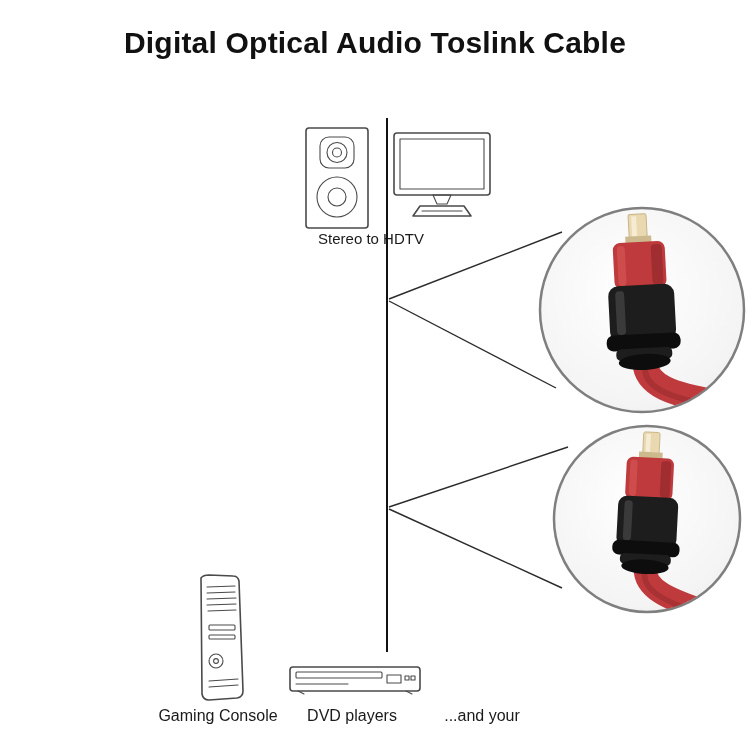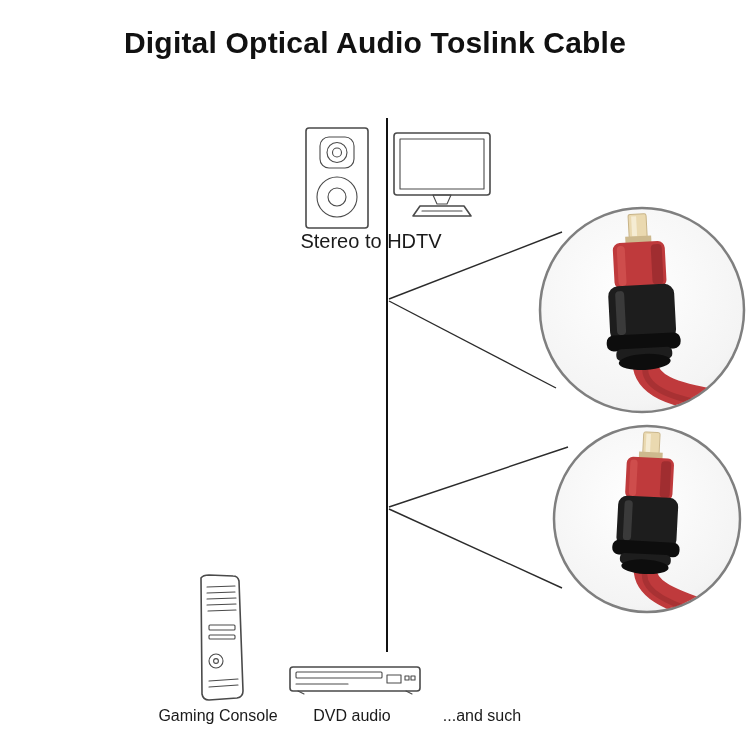--- a/index.html
+++ b/index.html
@@ -29,21 +29,21 @@
   }
   .desc{
     position:absolute;left:8px;top:82px;width:730px;
     font-size:17px;line-height:26px;color:#1c1c1c;
   }
   .desc .line2{padding-left:4px;}
   .caption{
     position:absolute;
     font-size:15px;color:#1a1a1a;text-align:center;
   }
-  .caption-sm{font-size:20px;}
+  .caption-sm{font-size:15px;}
   .caption-lg{font-size:16px;}
   .abs{position:absolute;}
   
   .la{stroke:var(--line-gray);stroke-width:1.6;fill:none;stroke-linejoin:round;stroke-linecap:round;}
   .la-thin{stroke:var(--line-gray);stroke-width:1.1;fill:none;stroke-linejoin:round;stroke-linecap:round;}
   
   .c-red{fill:var(--cable-red);}
   .c-red-dk{fill:var(--cable-red-dark);}
   .c-red-lt{fill:var(--cable-red-light);}
   .c-black{fill:var(--connector-black);}
@@ -175,16 +175,16 @@
     <rect class="la-thin" x="8" y="9" width="86" height="6" rx="1"></rect>
     <line class="la-thin" x1="8" y1="21" x2="60" y2="21"></line>
     <rect class="la-thin" x="99" y="12" width="14" height="8"></rect>
     <rect class="la-thin" x="117" y="13" width="4" height="4"></rect>
     <rect class="la-thin" x="123" y="13" width="4" height="4"></rect>
     <line class="la-thin" x1="10" y1="28" x2="16" y2="31"></line>
     <line class="la-thin" x1="118" y1="28" x2="124" y2="31"></line>
   </svg>
 
   <div class="caption caption-lg" style="left:138px;top:707px;width:160px;text-align:center;">Gaming Console</div>
-  <div class="caption caption-lg" style="left:297px;top:707px;width:110px;">DVD audio</div>
-  <div class="caption caption-lg" style="left:427px;top:707px;width:110px;">...and such</div>
+  <div class="caption caption-lg" style="left:297px;top:707px;width:110px;">DVD players</div>
+  <div class="caption caption-lg" style="left:427px;top:707px;width:110px;">...and your</div>
 
 </div>
 
 </body></html>

